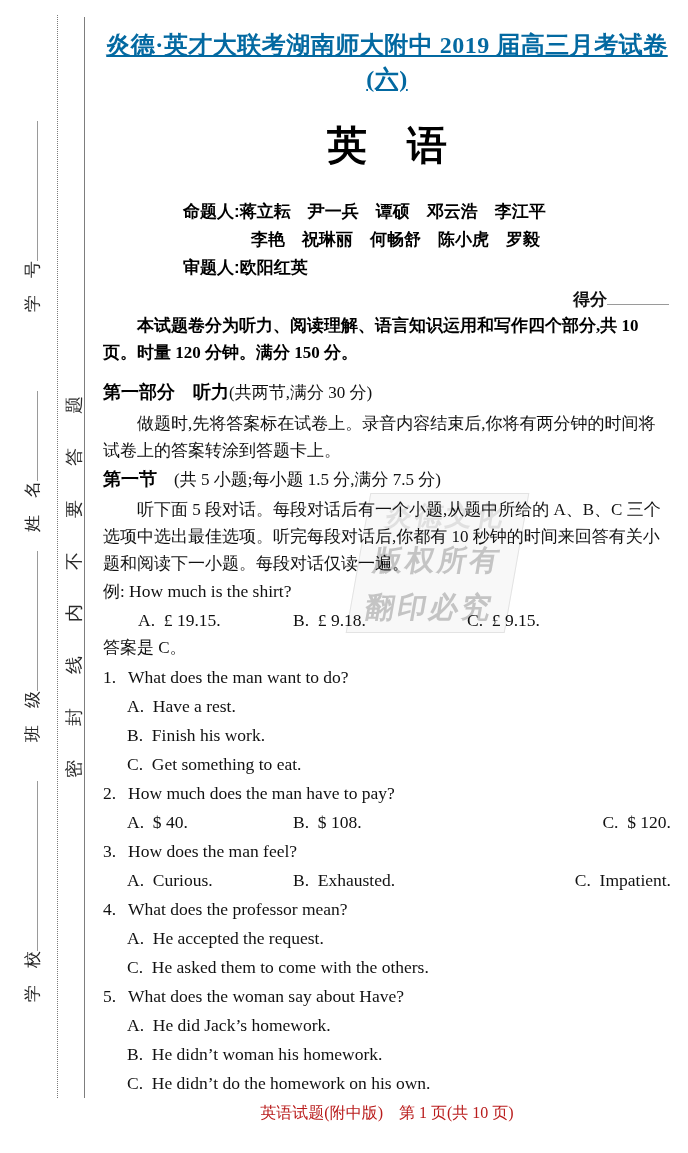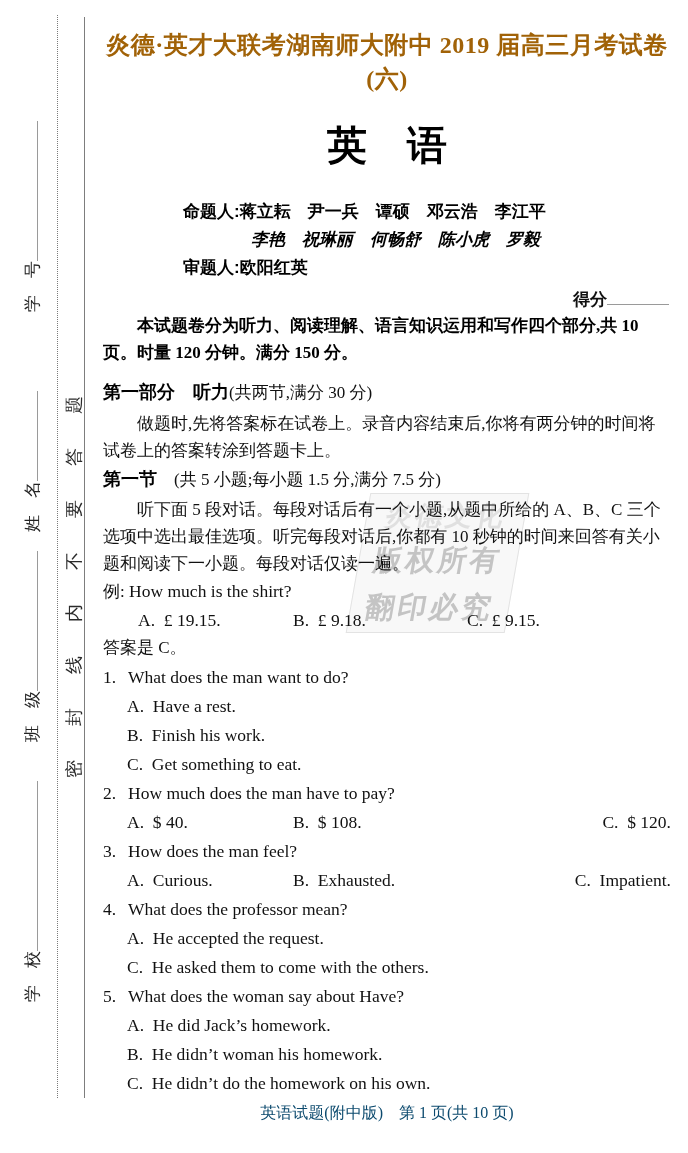--- a/index.html
+++ b/index.html
@@ -33,47 +33,47 @@
     padding:4px 0;box-sizing:border-box;text-align:center;
     transform:skewX(-10deg);
   }
   .wm-line{font-weight:bold;letter-spacing:3px;white-space:nowrap;}
   .wm-faint{color:#e0e0e0;font-size:27px;}
   .wm-gray{color:#c4c4c4;font-size:29px;}
   
   .content{position:absolute;left:103px;top:20px;width:568px;z-index:1;}
   .header-title{
     font-size:24px;font-weight:900;text-align:center;line-height:34px;
-    margin-top:8px;letter-spacing:0.5px;color:#a16207;
+    margin-top:8px;letter-spacing:0.5px;color:#0369a1;text-decoration:underline;
   }
   .subject-title{font-size:40px;font-weight:bold;text-align:center;margin-top:28px;line-height:44px;color:#000;}
   .setters{margin-top:30px;margin-left:80px;font-size:17px;font-weight:bold;line-height:28px;
     font-family:"Liberation Sans","DejaVu Sans",sans-serif;color:#000;}
-  .setters .indent2{margin-left:68px;font-style:italic;}
+  .setters .indent2{margin-left:68px;}
   .score-line{margin-top:6px;text-align:right;font-size:17px;font-weight:bold;height:24px;line-height:24px;padding-right:2px;}
   .intro{font-size:17px;font-weight:bold;line-height:27px;text-indent:2em;color:#000;}
   .part-heading{margin-top:14px;font-size:18px;line-height:24px;}
   .part-heading .hb{font-weight:bold;font-family:"Liberation Sans","DejaVu Sans",sans-serif;color:#000;}
   .part-heading .hr{font-size:17px;color:#111;}
   .cn-para{margin-top:5px;font-size:17px;line-height:27px;text-indent:2em;color:#111;}
   .sec-heading{margin-top:4px;font-size:17px;line-height:22px;}
   .sec-heading .hb{font-weight:bold;font-family:"Liberation Sans","DejaVu Sans",sans-serif;font-size:18px;color:#000;}
   .example-line{font-size:17px;line-height:28px;}
   .example-line .en{font-size:17.5px;}
   .opt-row{display:flex;padding-left:35px;font-size:17.5px;line-height:28px;white-space:pre;}
   .opt-row .c1{width:155px;} .opt-row .c2{width:174px;} .opt-row .c3{flex:1;}
   .q-opt-row{display:flex;padding-left:24px;font-size:17.5px;line-height:29px;white-space:pre;}
   .q-opt-row .c1{width:166px;} .q-opt-row .c2{width:171px;} .q-opt-row .c3{flex:1;text-align:right;}
   .answer-line{font-size:17px;line-height:27px;}
   .questions{margin-top:2px;}
   .q-line{display:flex;font-size:17.5px;line-height:29px;}
   .q-num{width:25px;}
   .q-text{flex:1;}
   .opt-stack{padding-left:24px;font-size:17.5px;line-height:29px;white-space:pre-wrap;}
-  .footer{position:absolute;left:103px;top:1103px;width:568px;text-align:center;font-size:16px;color:#0c4a6e;z-index:1;}
+  .footer{position:absolute;left:103px;top:1103px;width:568px;text-align:center;font-size:16px;color:#b91c1c;z-index:1;}
 </style>
 </head>
 <body>
 
 <div class="page">
 
   <div class="watermark">
     <div class="wm-line wm-faint">炎德文化</div>
     <div class="wm-line wm-gray">版权所有</div>
     <div class="wm-line wm-gray">翻印必究</div>

